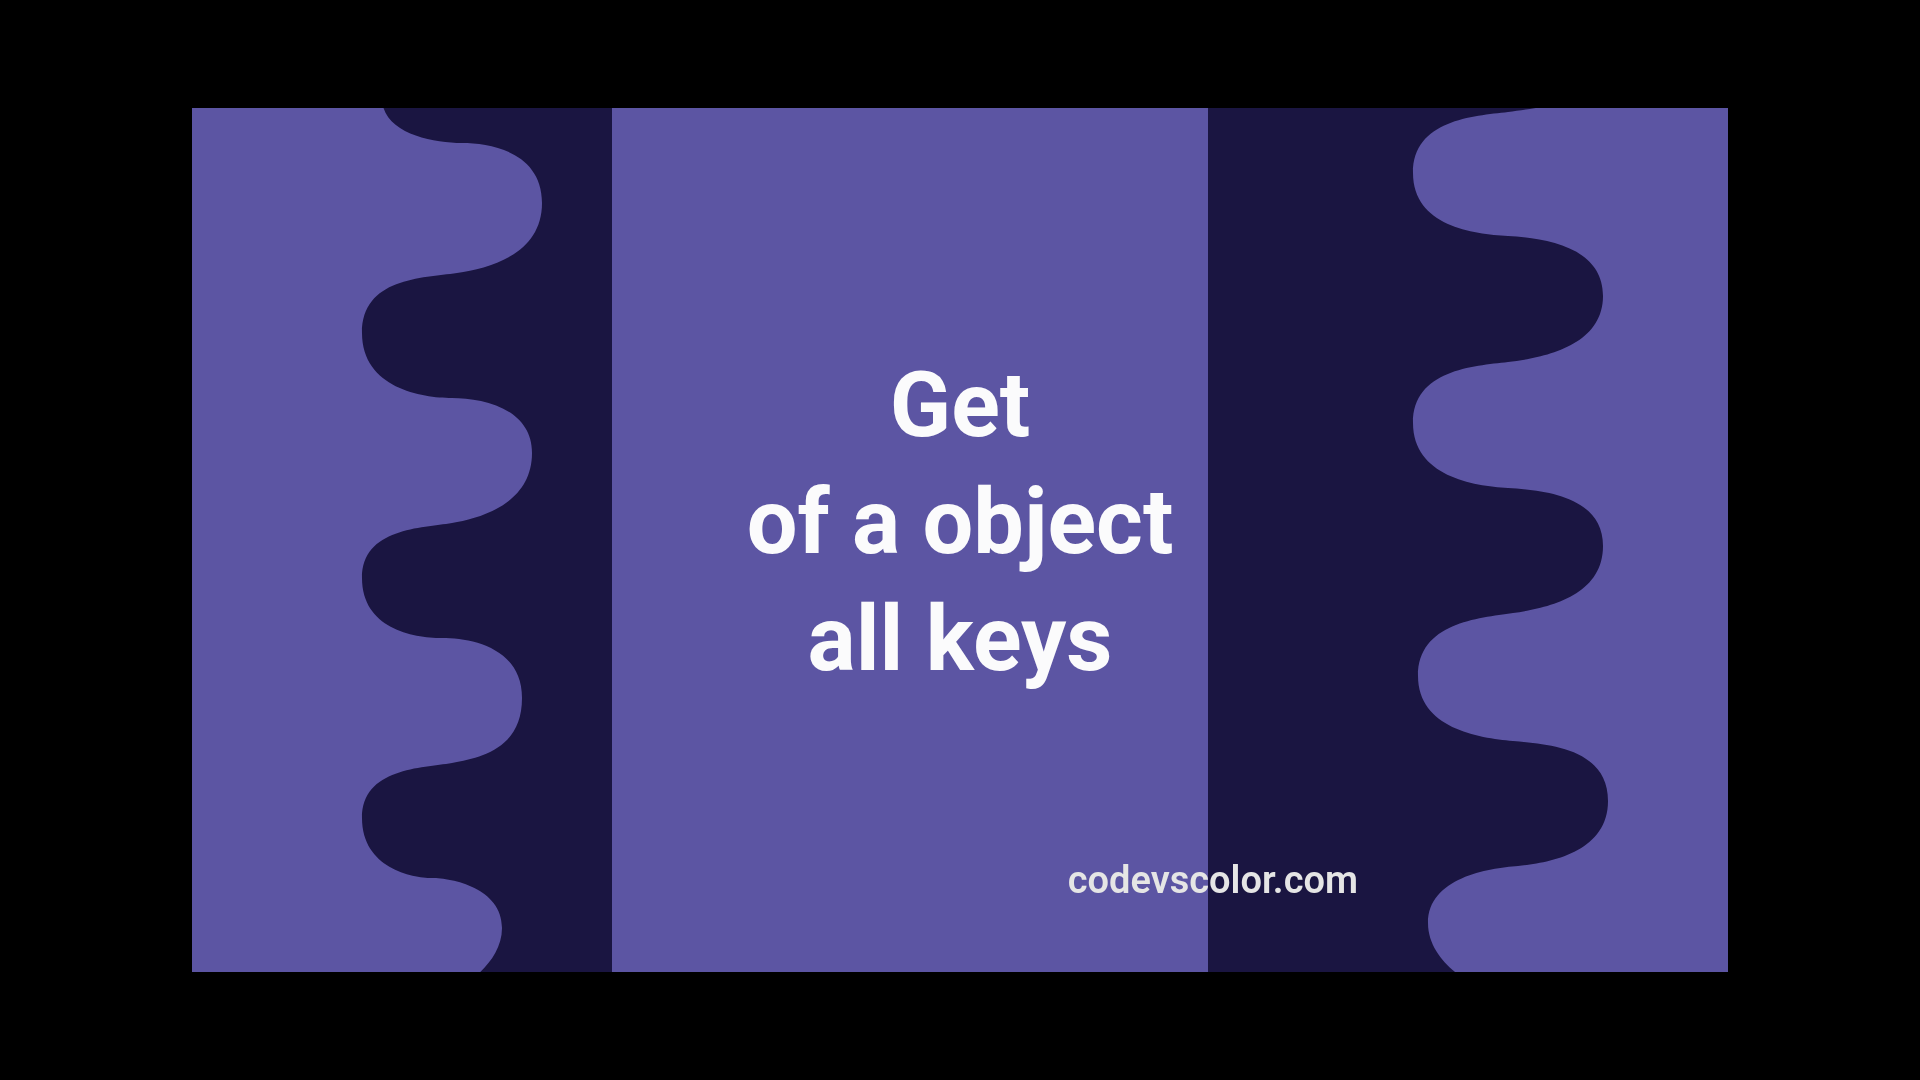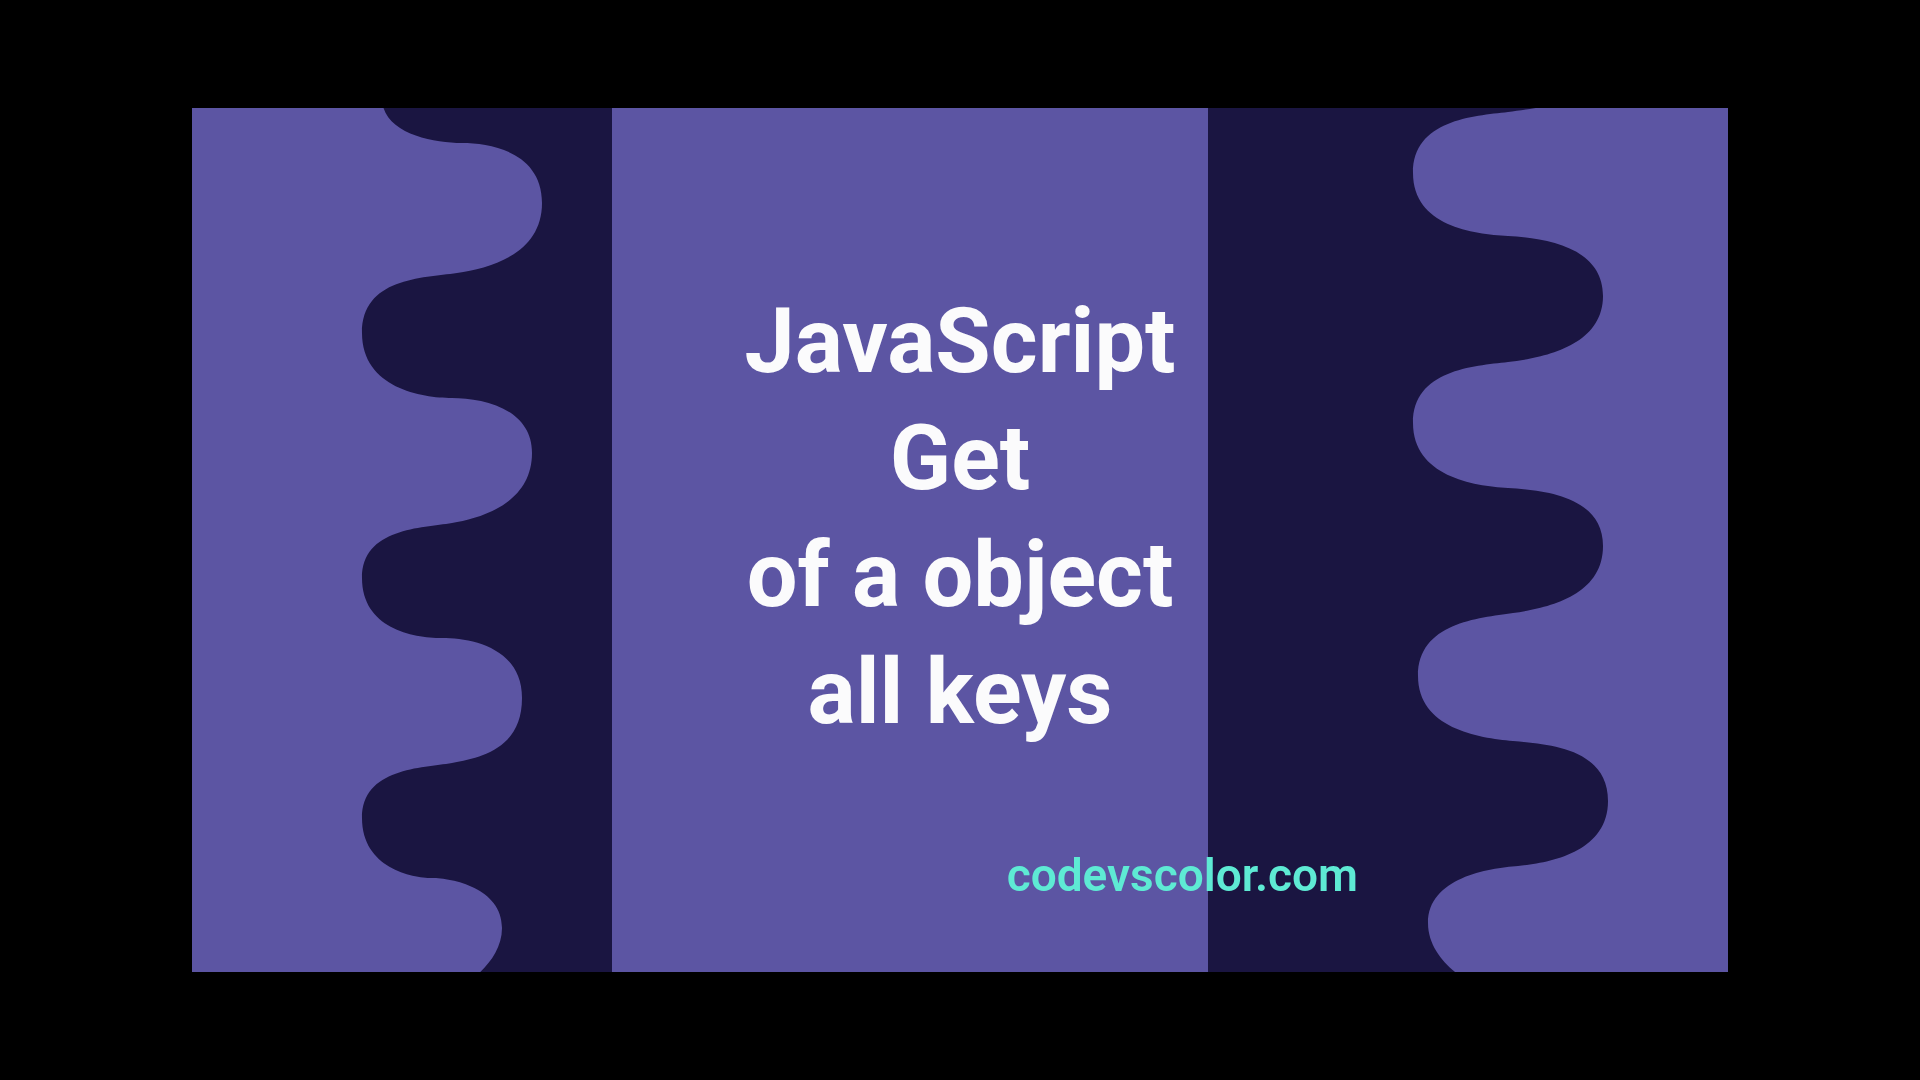--- a/index.html
+++ b/index.html
@@ -52,24 +52,24 @@
       text-align: center;
       white-space: nowrap;
     }
     .headline div {
       display: block;
     }
     .watermark {
       position: absolute;
       right: 370px;
       bottom: 70px;
-      color: #5eead4;
+      color: #e5e5e5;
       font-family: -apple-system, BlinkMacSystemFont, "Segoe UI", Roboto, "Helvetica Neue", Arial, sans-serif;
       font-weight: 600;
-      font-size: 46px;
+      font-size: 38px;
     }
   </style>
 </head>
 <body>
 
 <div class="canvas">
 
   <svg class="wave-left" viewBox="0 0 420 864" preserveAspectRatio="none">
     <path fill="#1a1541" d="
       M 420 -20
@@ -113,20 +113,19 @@
       C 335 250 395 238 395 188
       C 395 138 335 130 300 128
       C 265 126 205 118 205 65
       C 205 12 265 8 300 4
       C 335 0 395 -12 395 -20
       Z
     "></path>
   </svg>
 
   <div class="headline">
-    <div>JavaScript</div>
     <div>Get</div>
     <div>of a object</div>
     <div>all keys</div>
   </div>
 
   <div class="watermark">codevscolor.com</div>
 </div>
 
 </body></html>

